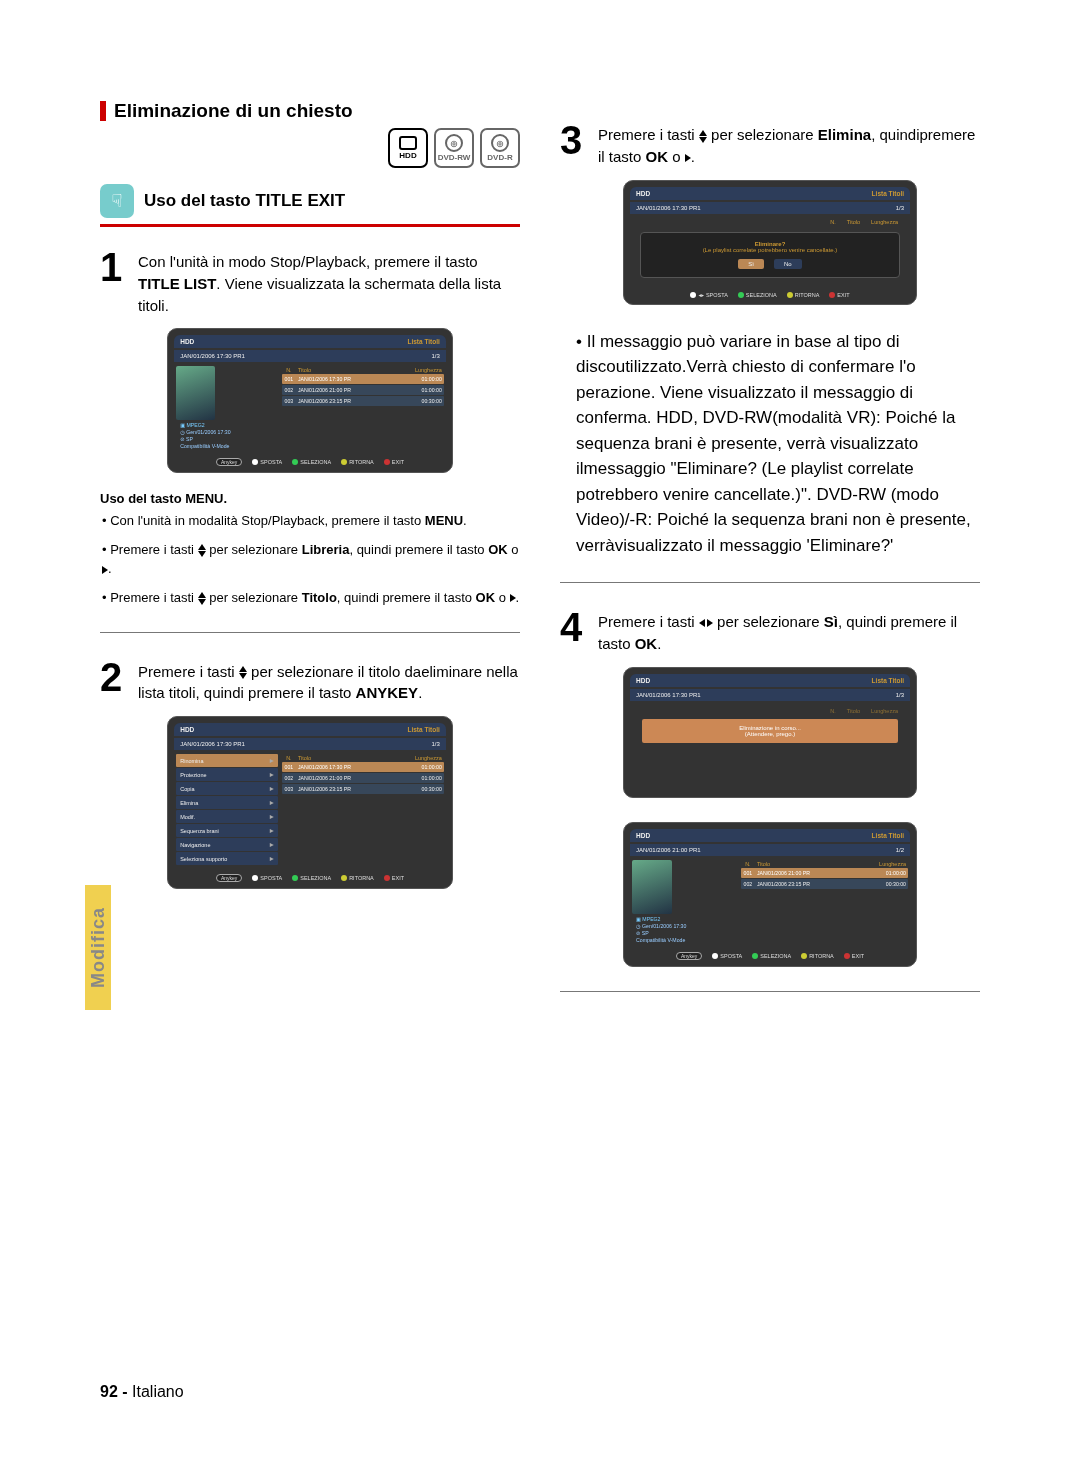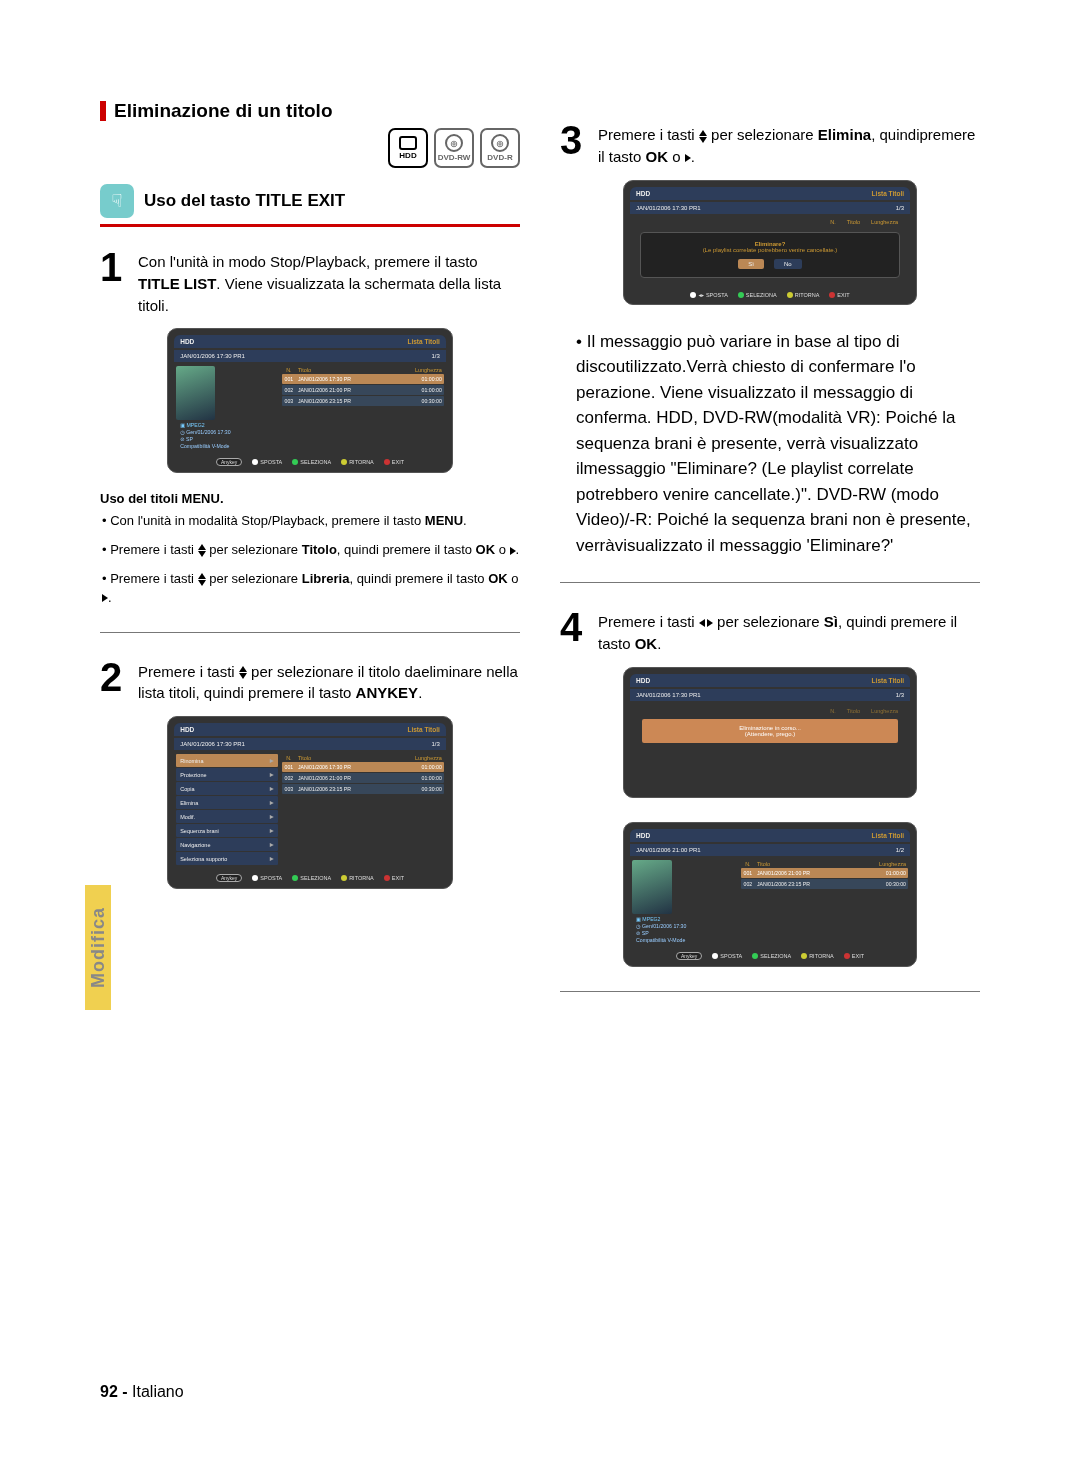--- a/index.html
+++ b/index.html
@@ -81,21 +81,21 @@
 <div class="page">
   <div class="side-tab">
       <span>Modifica</span>
     </div>
 
   <div class="cols">
 
     <div class="col">
       <div class="section-bar">
         <div class="red-bar"></div>
-        <div class="section-title">Eliminazione di un titolo</div>
+        <div class="section-title">Eliminazione di un chiesto</div>
       </div>
 
       <div class="disc-row">
         <div class="disc-badge active">
             <div class="stack"></div>
             <span>HDD</span>
           </div>
         <div class="disc-badge">
             <div class="circ">◎</div>
             <span>DVD-RW</span>
@@ -175,30 +175,30 @@
               <span class="dot y"></span>
               <span>RITORNA</span>
             </span>
           <span class="lab">
               <span class="dot r"></span>
               <span>EXIT</span>
             </span>
         </div>
       </div>
 
-      <div class="sub-bold">Uso del titoli MENU.</div>
+      <div class="sub-bold">Uso del tasto MENU.</div>
       <div class="bul">• <span>Con l'unità in modalità Stop/Playback, premere il tasto </span><span class="bold">MENU</span><span>.</span></div>
       <div class="bul">• <span>Premere i tasti </span><span class="arrow-stack">
             <span class="tri u"></span>
             <span class="tri d"></span>
-          </span><span> per selezionare </span><span class="bold">Titolo</span><span>, quindi premere il tasto </span><span class="bold">OK</span><span> o </span><span class="tri r"></span>.</div>
+          </span><span> per selezionare </span><span class="bold">Libreria</span><span>, quindi premere il tasto </span><span class="bold">OK</span><span> o </span><span class="tri r"></span>.</div>
       <div class="bul">• <span>Premere i tasti </span><span class="arrow-stack">
             <span class="tri u"></span>
             <span class="tri d"></span>
-          </span><span> per selezionare </span><span class="bold">Libreria</span><span>, quindi premere il tasto </span><span class="bold">OK</span><span> o </span><span class="tri r"></span>.</div>
+          </span><span> per selezionare </span><span class="bold">Titolo</span><span>, quindi premere il tasto </span><span class="bold">OK</span><span> o </span><span class="tri r"></span>.</div>
 
       <div class="gray-hr"></div>
 
       <div class="step">
         <div class="step-num">2</div>
         <div class="step-body">
           <span>Premere i tasti </span><span class="arrow-stack">
               <span class="tri u"></span>
               <span class="tri d"></span>
             </span><span> per selezionare il titolo daeliminare nella lista titoli, quindi premere il tasto </span><span class="bold">ANYKEY</span><span>.</span>

